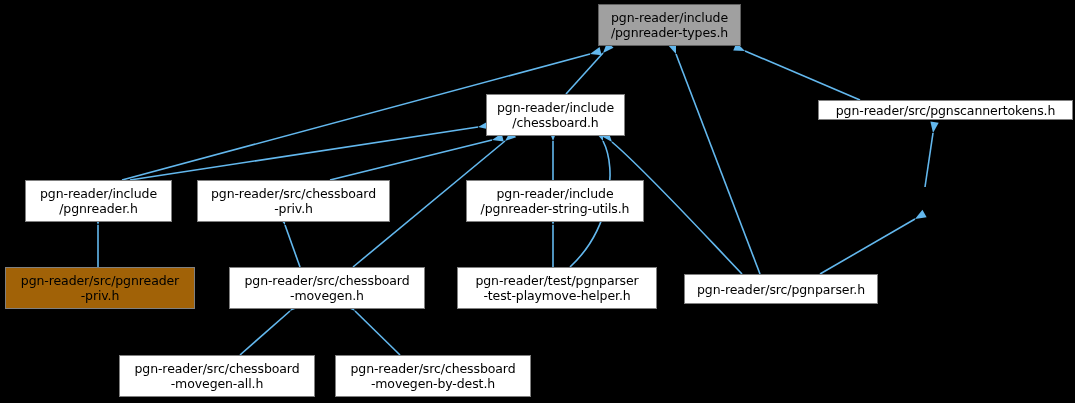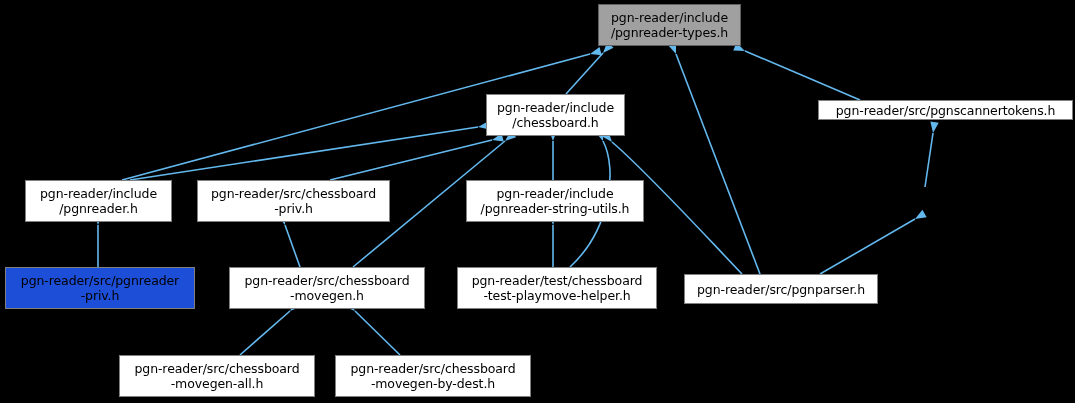--- a/index.html
+++ b/index.html
@@ -56,24 +56,24 @@
 /pgnreader-types.h</div>
     <div class="node" title="pgn-reader/include/chessboard.h" style="left: 486px; top: 94px; width: 139px; height: 42px; background: rgb(255, 255, 255); color: rgb(0, 0, 0);">pgn-reader/include
 /chessboard.h</div>
     <div class="node" title="pgn-reader/src/pgnscannertokens.h" style="left: 818px; top: 100px; width: 255px; height: 20px; background: rgb(255, 255, 255); color: rgb(0, 0, 0);">pgn-reader/src/pgnscannertokens.h</div>
     <div class="node" title="pgn-reader/include/pgnreader.h" style="left: 25px; top: 180px; width: 147px; height: 42px; background: rgb(255, 255, 255); color: rgb(0, 0, 0);">pgn-reader/include
 /pgnreader.h</div>
     <div class="node" title="pgn-reader/src/chessboard-priv.h" style="left: 197px; top: 180px; width: 193px; height: 42px; background: rgb(255, 255, 255); color: rgb(0, 0, 0);">pgn-reader/src/chessboard
 -priv.h</div>
     <div class="node" title="pgn-reader/include/pgnreader-string-utils.h" style="left: 466px; top: 180px; width: 178px; height: 42px; background: rgb(255, 255, 255); color: rgb(0, 0, 0);">pgn-reader/include
 /pgnreader-string-utils.h</div>
-    <div class="node" title="pgn-reader/src/pgnreader-priv.h" style="left: 5px; top: 267px; width: 190px; height: 42px; background: #1d4ed8; color: rgb(0, 0, 0);">pgn-reader/src/pgnreader
+    <div class="node" title="pgn-reader/src/pgnreader-priv.h" style="left: 5px; top: 267px; width: 190px; height: 42px; background: #a16207; color: rgb(0, 0, 0);">pgn-reader/src/pgnreader
 -priv.h</div>
     <div class="node" title="pgn-reader/src/chessboard-movegen.h" style="left: 229px; top: 267px; width: 196px; height: 42px; background: rgb(255, 255, 255); color: rgb(0, 0, 0);">pgn-reader/src/chessboard
 -movegen.h</div>
-    <div class="node" title="pgn-reader/test/chessboard-test-playmove-helper.h" style="left: 457px; top: 267px; width: 200px; height: 42px; background: rgb(255, 255, 255); color: rgb(0, 0, 0);">pgn-reader/test/chessboard
+    <div class="node" title="pgn-reader/test/chessboard-test-playmove-helper.h" style="left: 457px; top: 267px; width: 200px; height: 42px; background: rgb(255, 255, 255); color: rgb(0, 0, 0);">pgn-reader/test/pgnparser
 -test-playmove-helper.h</div>
     <div class="node" title="pgn-reader/src/pgnparser.h" style="left: 684px; top: 274px; width: 194px; height: 30px; background: rgb(255, 255, 255); color: rgb(0, 0, 0);">pgn-reader/src/pgnparser.h</div>
     <div class="node" title="pgn-reader/src/chessboard-movegen-all.h" style="left: 119px; top: 355px; width: 196px; height: 42px; background: rgb(255, 255, 255); color: rgb(0, 0, 0);">pgn-reader/src/chessboard
 -movegen-all.h</div>
     <div class="node" title="pgn-reader/src/chessboard-movegen-by-dest.h" style="left: 335px; top: 355px; width: 196px; height: 42px; background: rgb(255, 255, 255); color: rgb(0, 0, 0);">pgn-reader/src/chessboard
 -movegen-by-dest.h</div>
   </div>
 
 </body></html>

